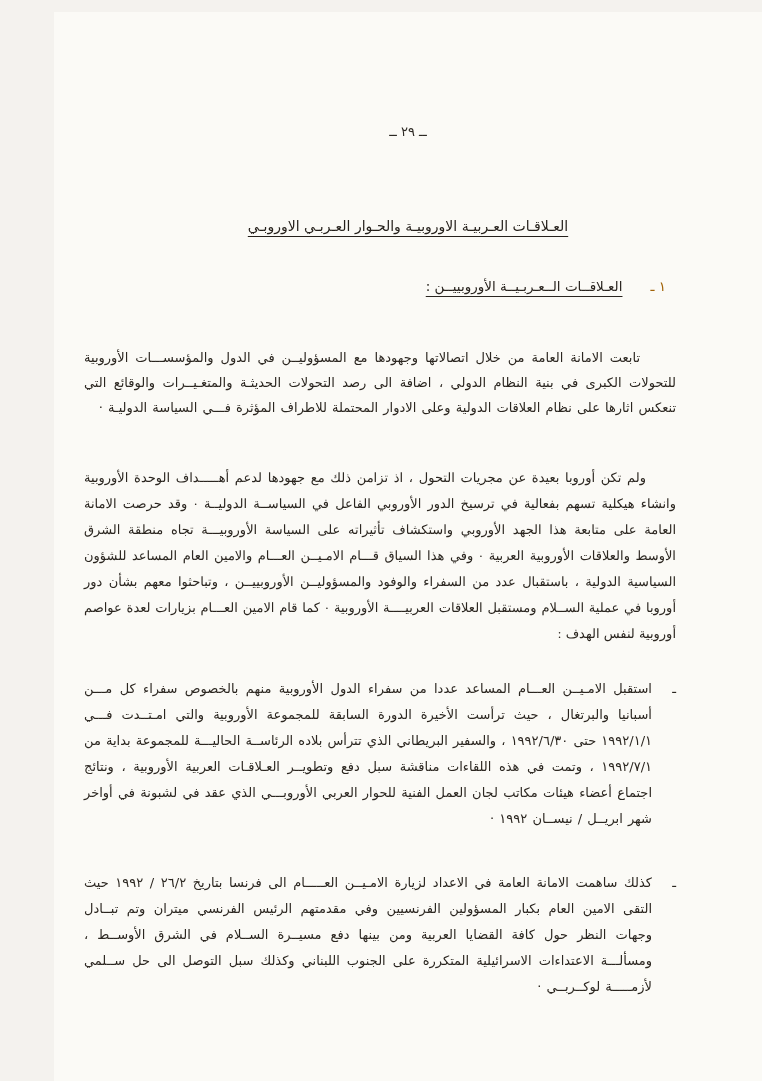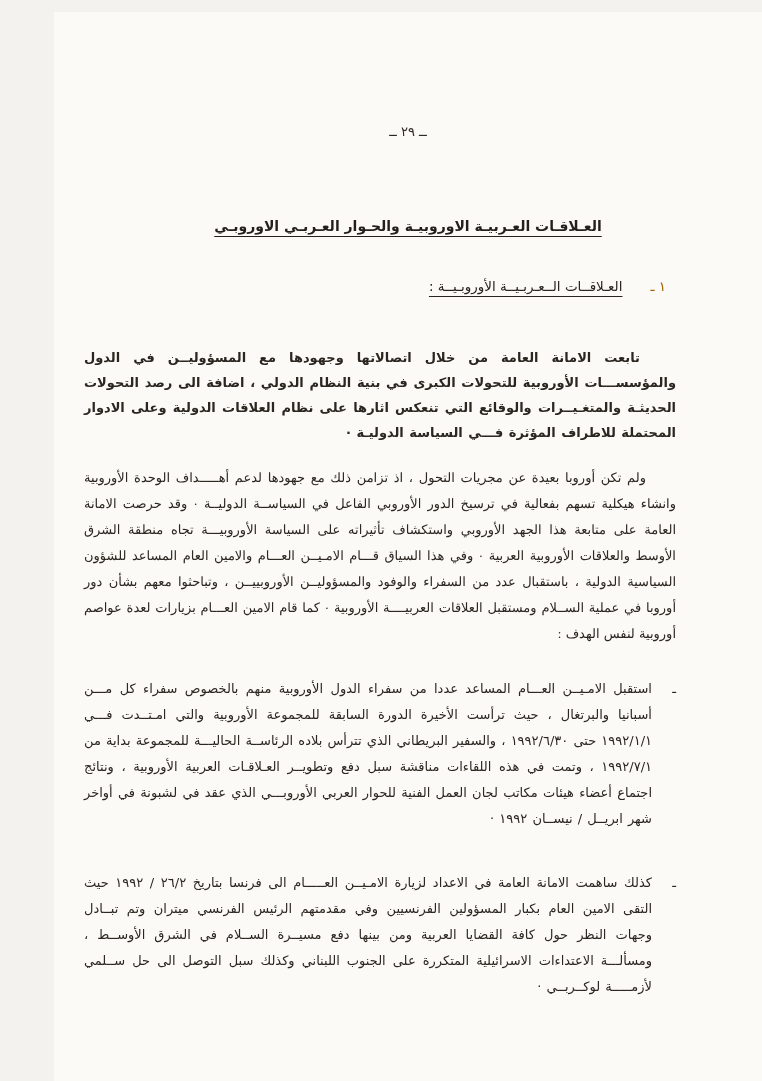--- a/index.html
+++ b/index.html
@@ -36,21 +36,20 @@
     top: 206px;
     left: 0;
     right: 0;
     text-align: center;
     font-size: 14px;
     text-decoration: underline;
     text-underline-offset: 5px;
     text-decoration-thickness: 1px;
     color: #241f1a;
     white-space: nowrap;
-    font-weight: bold;
   }
   .section-row {
     position: absolute;
     top: 266px;
     right: 96px;
     display: flex;
     align-items: baseline;
     gap: 28px;
     font-size: 13.5px;
   }
@@ -62,21 +61,21 @@
   }
   .body-block {
     position: absolute;
     right: 86px;
     width: 592px;
     text-align: justify;
     line-height: 25px;
     color: #2b2620;
     word-spacing: 1px;
   }
-  .para-1 { top: 320px; text-indent: 36px; font-weight: bold; }
+  .para-1 { top: 320px; text-indent: 36px; }
   .para-2 { top: 440px; text-indent: 30px; line-height: 26px; font-family: Liberation Serif, serif; }
   .bullet {
     position: absolute;
     right: 86px;
     width: 592px;
     box-sizing: border-box;
     padding-right: 24px;
     text-align: justify;
     line-height: 26px;
     color: #2b2620;
@@ -95,21 +94,21 @@
 <body>
 
 <div class="page">
 
   <div class="page-number">ــ ٢٩ ــ</div>
 
   <div class="doc-title">العـلاقـات العـربيـة الاوروبيـة والحـوار العـربـي الاوروبـي</div>
 
   <div class="section-row">
     <span class="section-number">١ ـ</span>
-    <span class="section-title">العـلاقــات الــعـربـيــة الأوروبـيــة :</span>
+    <span class="section-title">العـلاقــات الــعـربـيــة الأوروبييــن :</span>
   </div>
 
   <p class="body-block para-1">تابعت الامانة العامة من خلال اتصالاتها وجهودها مع المسؤوليــن في الدول والمؤسســـات الأوروبية للتحولات الكبرى في بنية النظام الدولي ، اضافة الى رصد التحولات الحديثـة والمتغـيــرات والوقائع التي تنعكس اثارها على نظام العلاقات الدولية وعلى الادوار المحتملة للاطراف المؤثرة فـــي السياسة الدوليـة ·</p>
 
   <p class="body-block para-2">ولم تكن أوروبا بعيدة عن مجريات التحول ، اذ تزامن ذلك مع جهودها لدعم أهـــــداف الوحدة الأوروبية وانشاء هيكلية تسهم بفعالية في ترسيخ الدور الأوروبي الفاعل في السياســة الدوليــة · وقد حرصت الامانة العامة على متابعة هذا الجهد الأوروبي واستكشاف تأثيراته على السياسة الأوروبيـــة تجاه منطقة الشرق الأوسط والعلاقات الأوروبية العربية · وفي هذا السياق قـــام الامـيــن العـــام والامين العام المساعد للشؤون السياسية الدولية ، باستقبال عدد من السفراء والوفود والمسؤوليــن الأوروبييــن ، وتباحثوا معهم بشأن دور أوروبا في عملية الســلام ومستقبل العلاقات العربيــــة الأوروبية · كما قام الامين العـــام بزيارات لعدة عواصم أوروبية لنفس الهدف :</p>
 
   <div class="bullet bullet-1">
     <span class="dash-marker">ـ</span>
     <span>استقبل الامـيــن العـــام المساعد عددا من سفراء الدول الأوروبية منهم بالخصوص سفراء كل مـــن أسبانيا والبرتغال ، حيث ترأست الأخيرة الدورة السابقة للمجموعة الأوروبية والتي امـتــدت فـــي ١٩٩٢/١/١ حتى ١٩٩٢/٦/٣٠ ، والسفير البريطاني الذي تترأس بلاده الرئاســة الحاليـــة للمجموعة بداية من ١٩٩٢/٧/١ ، وتمت في هذه اللقاءات مناقشة سبل دفع وتطويــر العـلاقـات العربية الأوروبية ، ونتائج اجتماع أعضاء هيئات مكاتب لجان العمل الفنية للحوار العربي الأوروبـــي الذي عقد في لشبونة في أواخر شهر ابريــل / نيســان ١٩٩٢ ·</span>
   </div>

